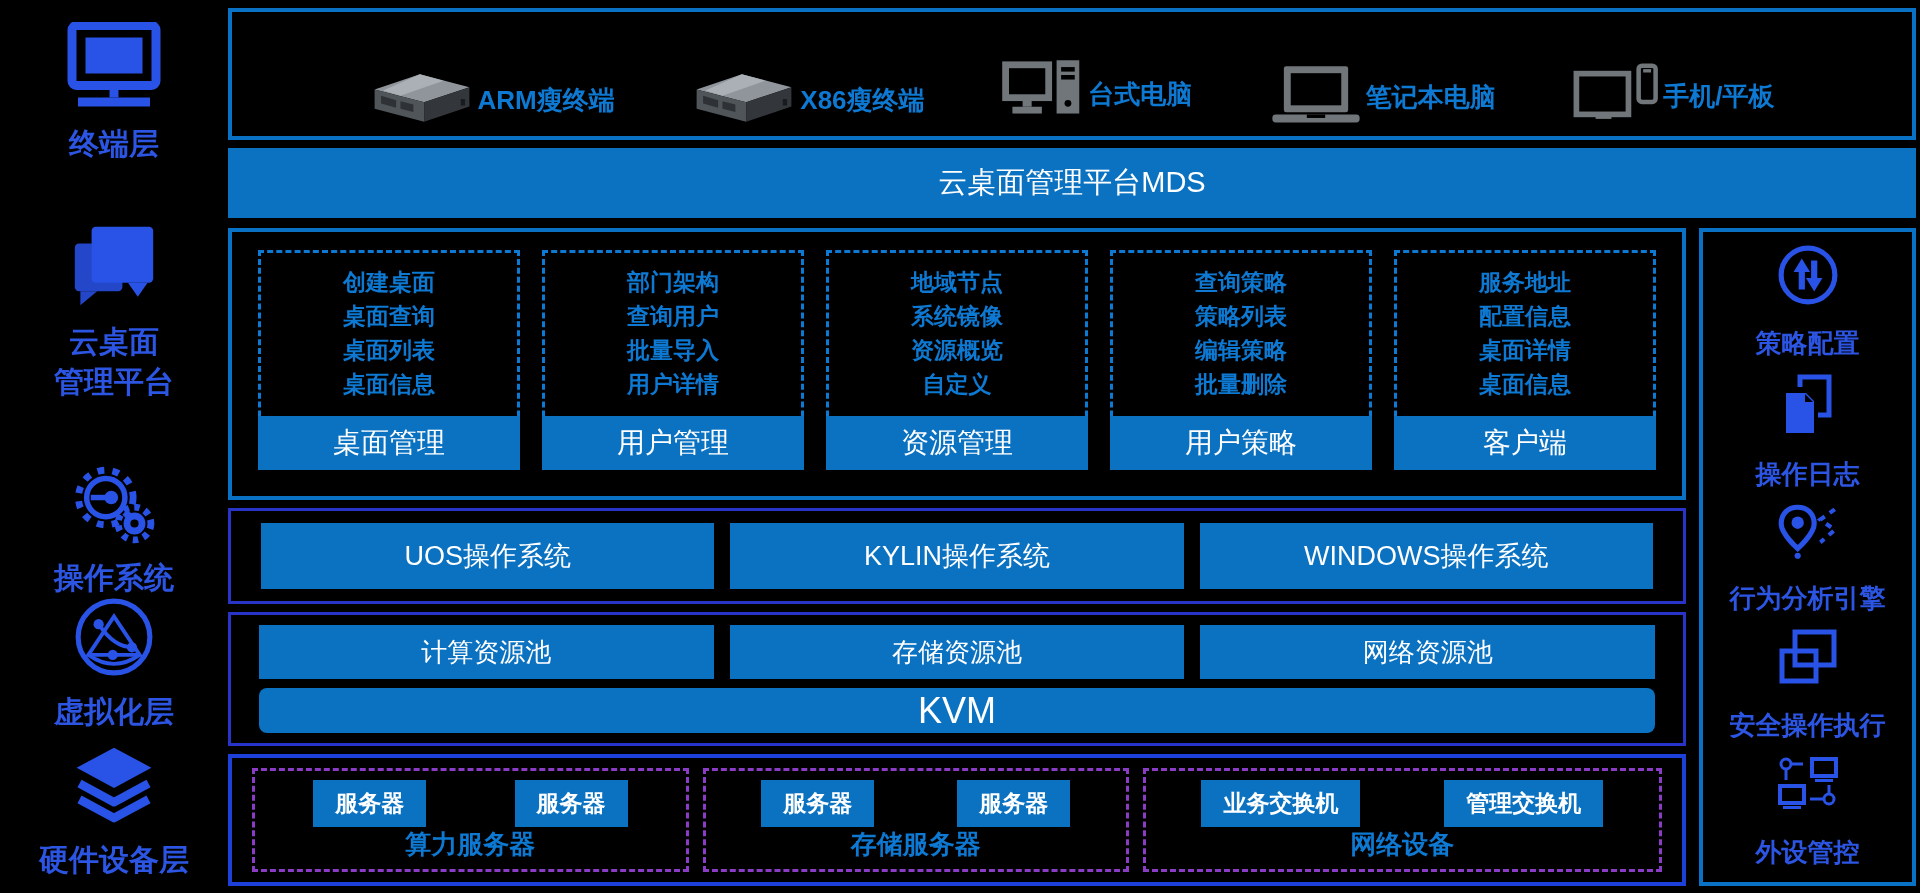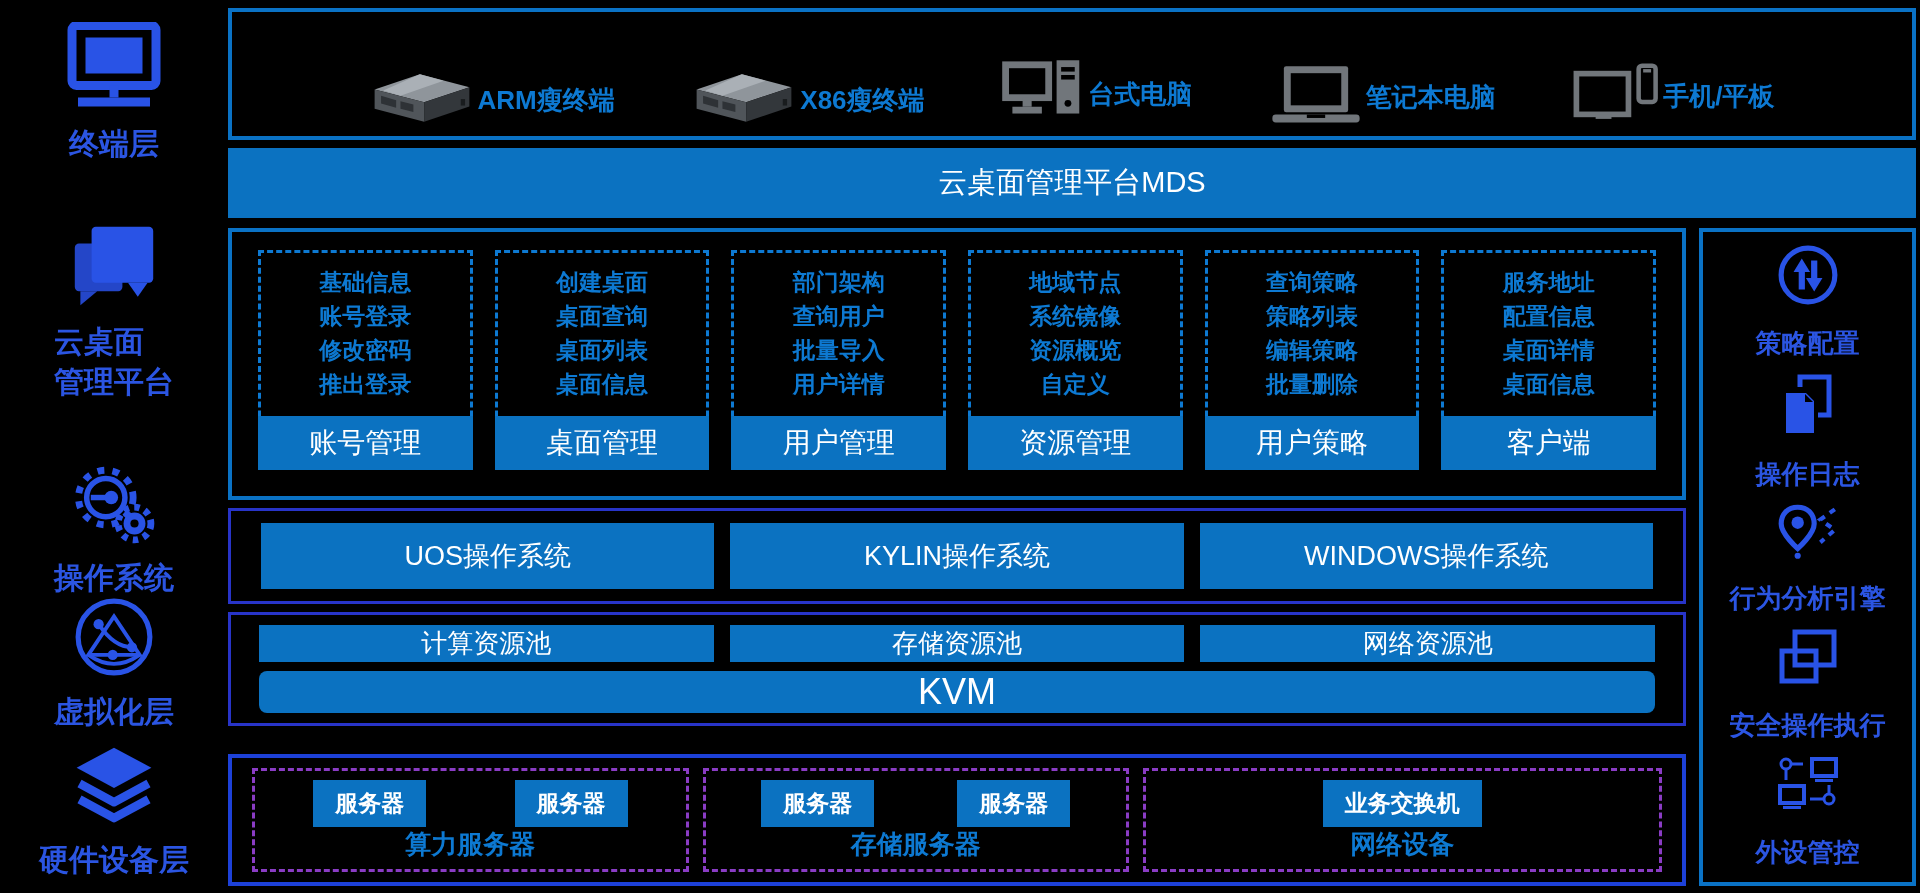--- a/index.html
+++ b/index.html
@@ -15,21 +15,21 @@
     --gray:#71767b;           
   }
   *{box-sizing:border-box;}
   html,body{margin:0;padding:0;background:#000;}
   body{font-family:"Liberation Sans",sans-serif;}
   .stage{position:relative;width:1920px;height:893px;background:#000;overflow:hidden;}
 
   
   .ls-item{position:absolute;left:0;width:228px;display:flex;flex-direction:column;align-items:center;gap:10px;}
   .ls-terminal{top:22px}.ls-cloud{top:224px}.ls-os{top:462px}.ls-virt{top:596px}.ls-hw{top:744px}
-  .ls-label{color:var(--sb-blue);font-size:30px;font-weight:bold;line-height:40px;text-align:left;}
+  .ls-label{color:var(--sb-blue);font-size:30px;font-weight:bold;line-height:40px;text-align:center;}
 
   
   .top-box{position:absolute;left:228px;top:8px;width:1688px;height:132px;border:4px solid var(--cyanb);
            display:flex;align-items:flex-end;justify-content:space-evenly;padding:10px 60px 6px;}
   .device{display:flex;flex-direction:row;align-items:center;gap:4px;}
   .device-label{color:var(--dash);font-size:26px;font-weight:bold;}
 
   
   .banner{position:absolute;left:228px;top:148px;width:1688px;height:70px;background:var(--solid);
           color:#ffffff;font-size:29px;display:flex;align-items:center;justify-content:center;}
@@ -42,21 +42,21 @@
   .module-item{color:var(--dash);font-size:23px;line-height:34px;font-weight:bold;}
   .module-label{height:54px;margin:4px -3px -3px;background:var(--solid);color:#fff;font-size:28px;
                 display:flex;align-items:center;justify-content:center;flex:none;}
 
   
   .os-box{position:absolute;left:228px;top:508px;width:1458px;height:96px;border:3px solid var(--indigo);
           display:flex;gap:16px;padding:12px 30px;}
   .os-item{flex:1;background:var(--solid);color:#fff;font-size:27px;display:flex;align-items:center;justify-content:center;}
 
   
-  .virt-box{position:absolute;left:228px;top:612px;width:1458px;height:114px;border:3px solid var(--indigo);
+  .virt-box{position:absolute;left:228px;top:612px;width:1458px;height:134px;border:3px solid var(--indigo);
             padding:10px 28px;display:flex;flex-direction:column;gap:9px;}
   .pool-row{display:flex;gap:16px;height:55px;}
   .pool{flex:1;background:var(--solid);color:#fff;font-size:26px;display:flex;align-items:center;justify-content:center;}
   .kvm{height:45px;background:var(--solid);border-radius:8px;color:#fff;font-size:36px;
        display:flex;align-items:center;justify-content:center;}
 
   
   .hw-box{position:absolute;left:228px;top:754px;width:1458px;height:132px;border:4px solid var(--hwb);
           display:flex;gap:14px;padding:10px 20px;}
   .hw-group{border:3px dashed var(--purple);display:flex;flex-direction:column;}
@@ -214,29 +214,20 @@
       </span>
       <div class="device-label">手机/平板</div>
     </div>
 
   </div>
 
   <div class="banner">云桌面管理平台MDS</div>
 
   <div class="modules-box">
 
-    <div class="module">
-      <div class="module-items">
-        <div class="module-item">基础信息</div>
-        <div class="module-item">账号登录</div>
-        <div class="module-item">修改密码</div>
-        <div class="module-item">推出登录</div>
-      </div>
-      <div class="module-label">账号管理</div>
-    </div>
 
     <div class="module">
       <div class="module-items">
         <div class="module-item">创建桌面</div>
         <div class="module-item">桌面查询</div>
         <div class="module-item">桌面列表</div>
         <div class="module-item">桌面信息</div>
       </div>
       <div class="module-label">桌面管理</div>
     </div>
@@ -312,20 +303,21 @@
       <div class="hw-chips">
         <div class="hw-chip">服务器</div>
         <div class="hw-chip">服务器</div>
       </div>
       <div class="hw-label">存储服务器</div>
     </div>
 
     <div class="hw-group hw-g3">
       <div class="hw-chips">
         <div class="hw-chip">业务交换机</div>
+        <div class="hw-chip">管理交换机</div>
       </div>
       <div class="hw-label">网络设备</div>
     </div>
 
   </div>
 
   <div class="right-panel">
 
     <div class="rp-item">
       <span>

